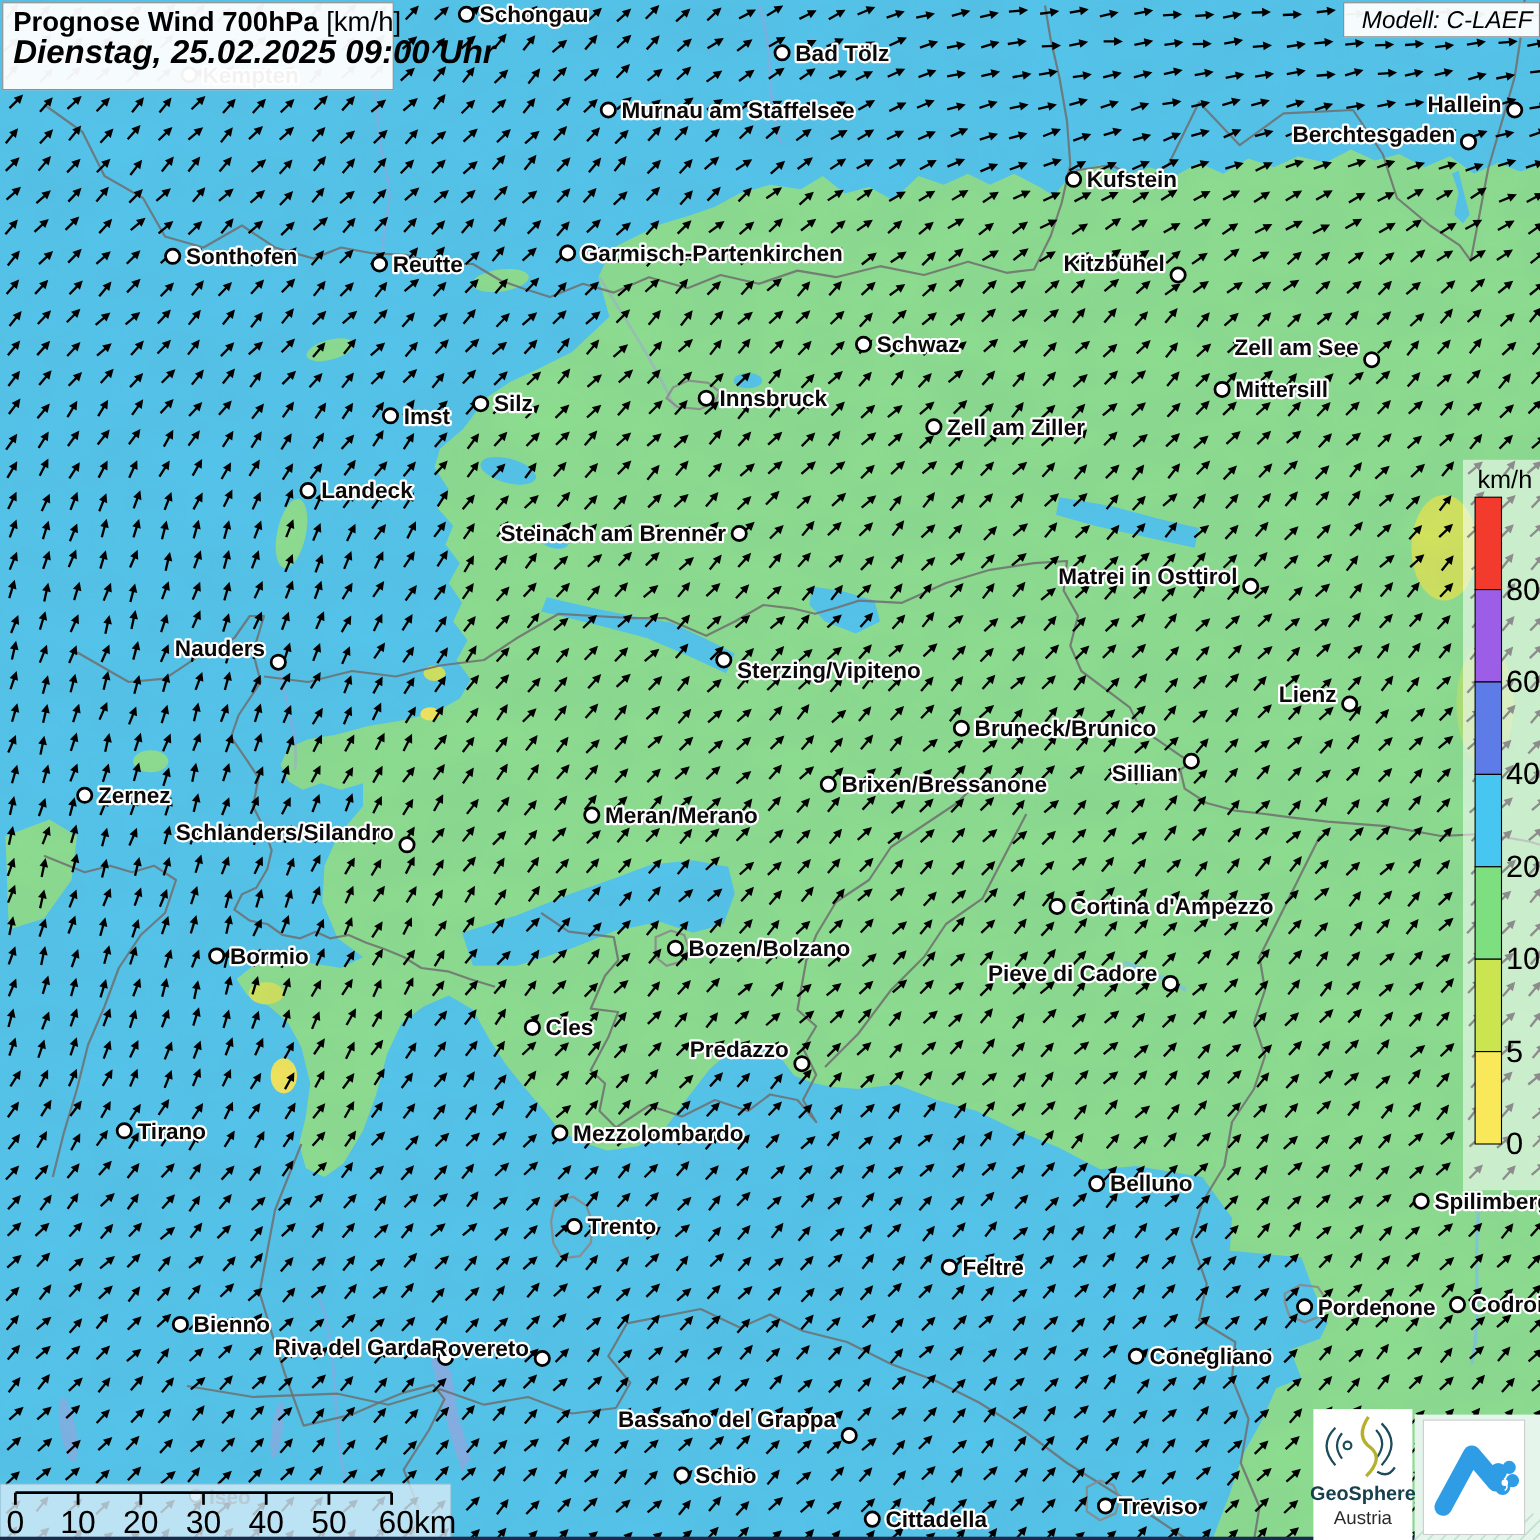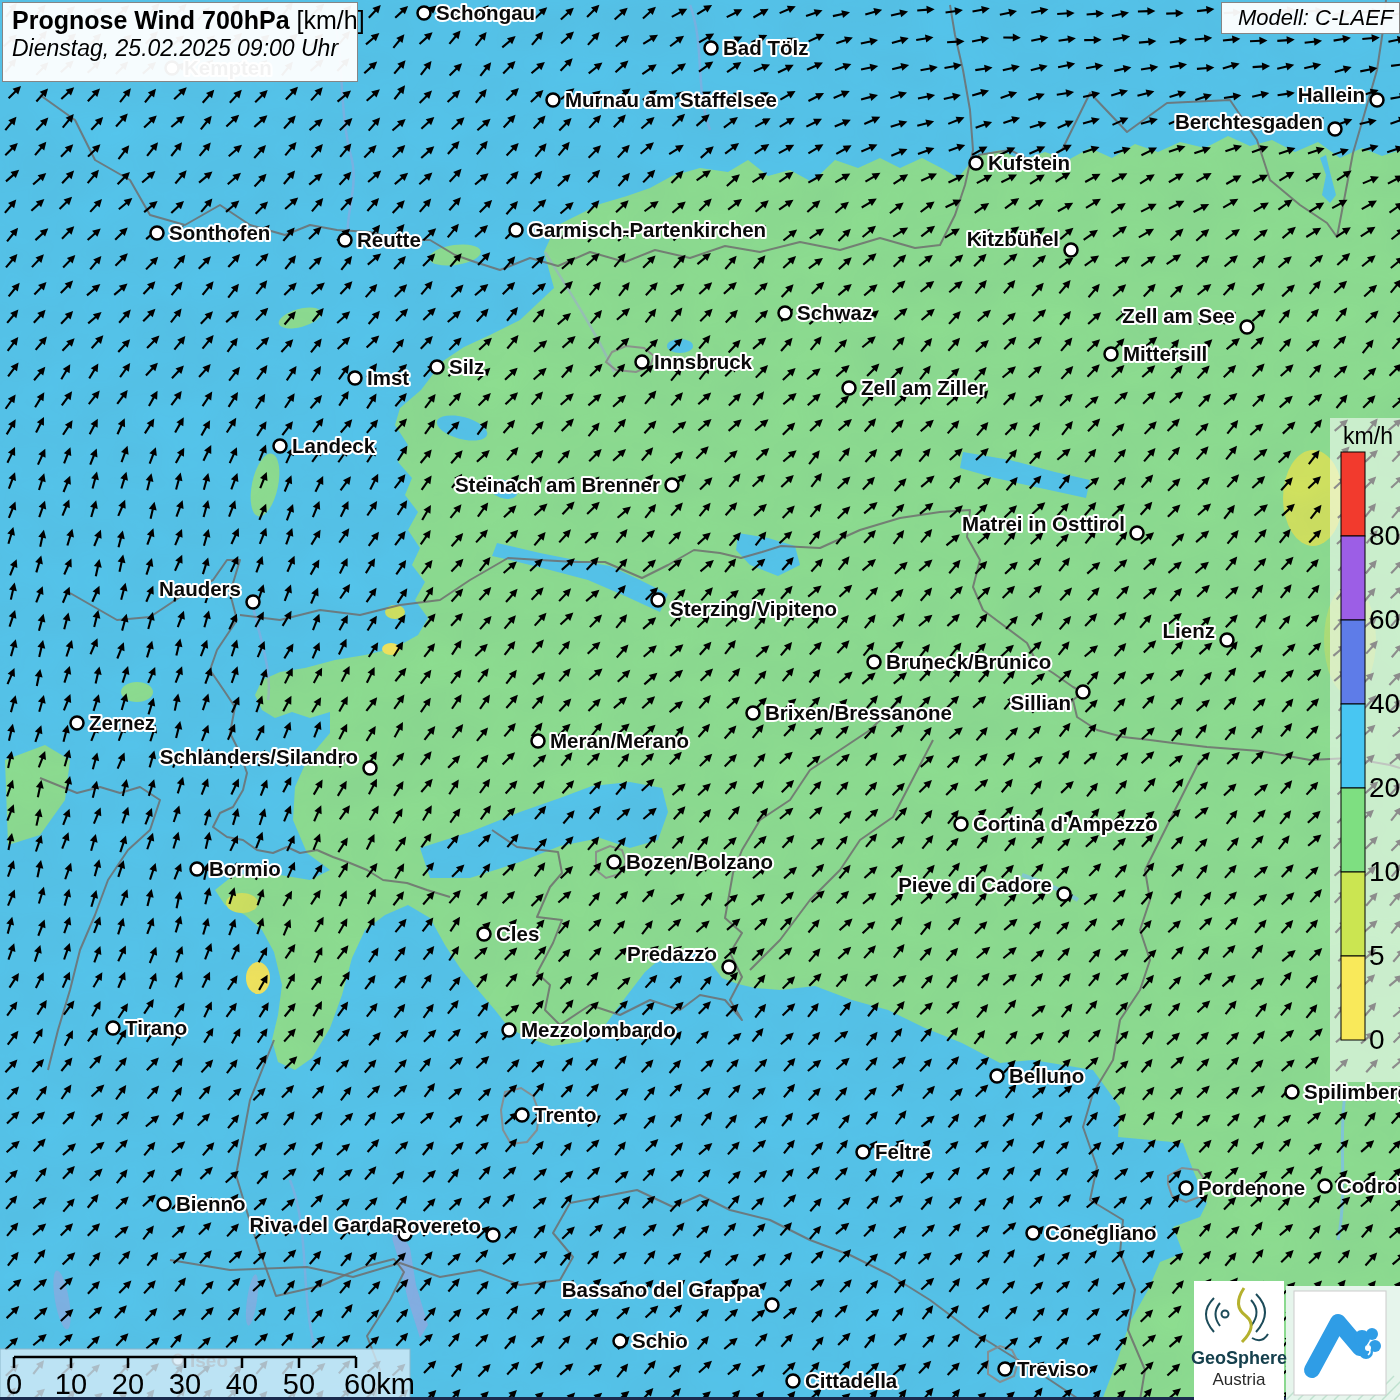--- a/index.html
+++ b/index.html
@@ -4,21 +4,21 @@
 <style>
   html,body{margin:0;padding:0;background:#222;}
   #stage{position:relative;width:1400px;height:1400px;overflow:hidden;
          font-family:"Liberation Sans",sans-serif;background:#54c7ef;}
   #map{position:absolute;left:0;top:0;}
   .ovl{position:absolute;background:rgba(255,255,255,.95);border:1px solid #858585;
        color:#000;box-sizing:border-box;}
   #title-box{left:2px;top:2px;width:356px;padding:3px 9px 20px 9px;}
   #title-line1{font-size:25px;line-height:29px;white-space:nowrap;}
   #title-line1 .b{font-weight:bold;}
-  #title-line2{font-size:23px;font-style:italic;line-height:26px;white-space:nowrap;}
+  #title-line2{font-size:30px;font-style:italic;line-height:26px;white-space:nowrap;font-weight:bold;}
   #model-box{left:1221px;top:2px;width:179px;padding:2px 16px;font-size:22px;
              font-style:italic;white-space:nowrap;}
 </style>
 </head>
 <body>
 
 <div id="stage">
   <svg id="map" width="1400" height="1400" viewBox="0 0 1400 1400">
       <defs>
         <g id="arw">

